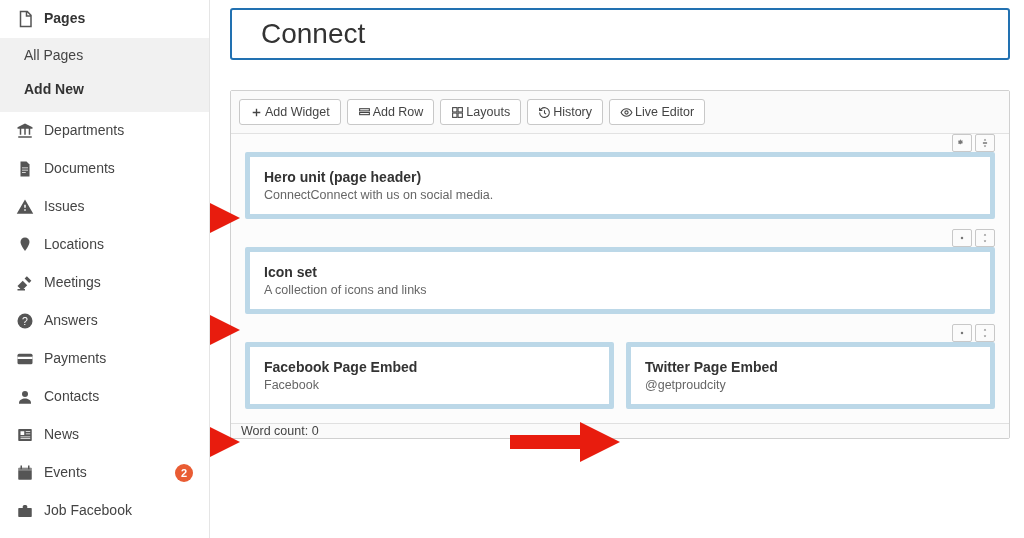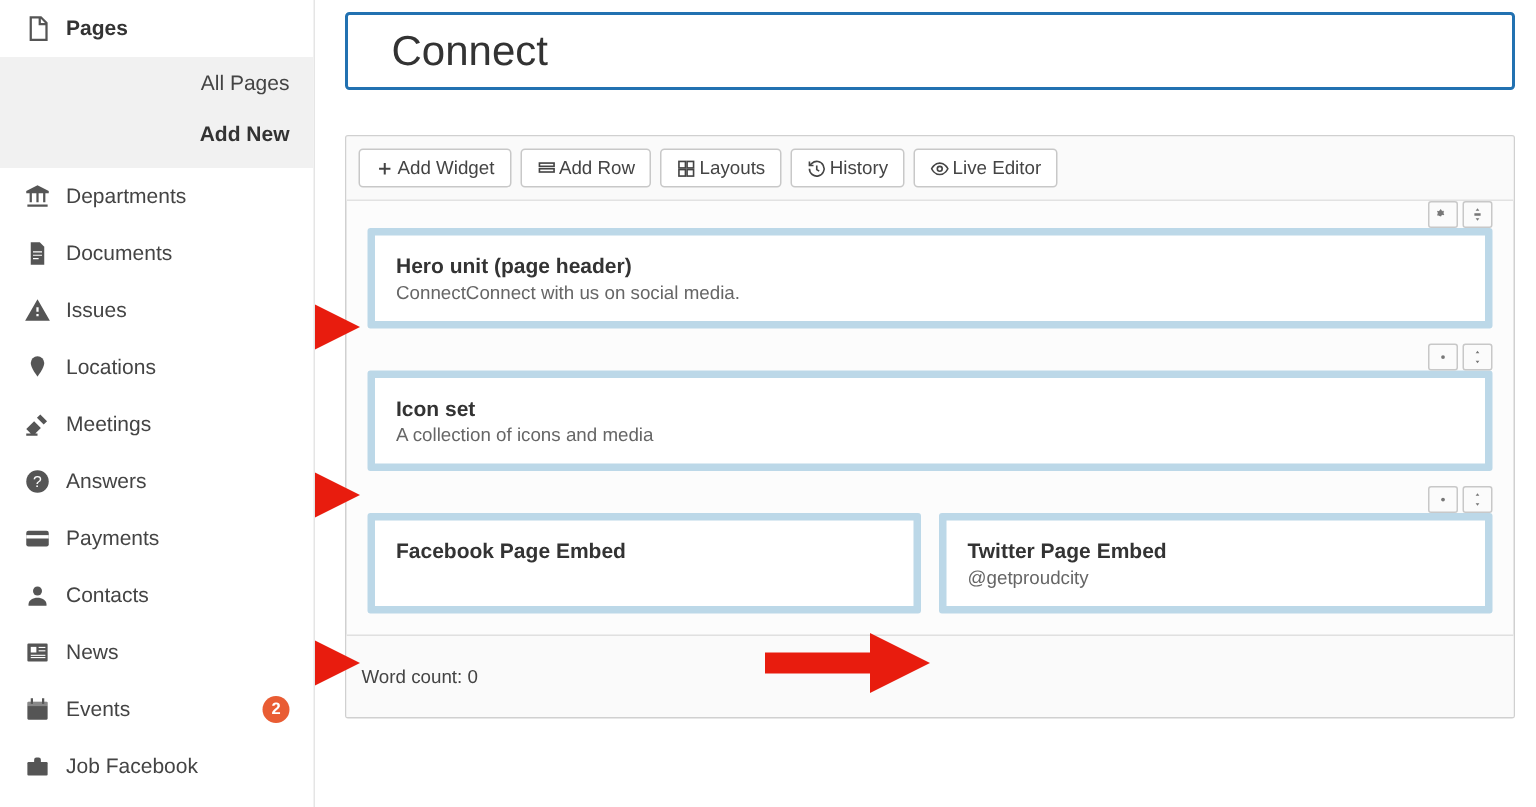--- a/index.html
+++ b/index.html
@@ -8,21 +8,21 @@
 
 
 .sidebar { width: 210px; flex: 0 0 210px; border-right: 1px solid #e5e5e5; background: #fff; height: 100%; overflow: hidden; }
 .side-item { display: flex; align-items: flex-start; gap: 10px; padding: 10px 16px; cursor: pointer; color: #444; }
 .side-item .icon { width: 18px; display: flex; justify-content: center; color: #555; }
 .side-item .lbl { flex: 1; }
 .side-item .badge { background: #e95c33; color: #fff; border-radius: 50%; width: 18px; height: 18px; font-size: 11px; display: flex; align-items: center; justify-content: center; font-weight: 600; }
 
 .side-item.top { font-weight: 700; color: #333; }
 .sub { background: #f1f1f1; padding: 0 0 6px 0; }
-.sub .sub-item { padding: 9px 16px 9px 24px; cursor: pointer; color: #444; text-align: right; }
+.sub .sub-item { padding: 9px 16px 9px 24px; cursor: pointer; color: #444; }
 .sub .sub-item.active { font-weight: 700; color: #333; }
 
 
 .main { flex: 1; padding: 8px 14px 0 20px; overflow: hidden; position: relative; height: 100%; }
 
 .title-input { width: 100%; border: 2px solid #2271b1; border-radius: 3px; font-size: 28px; padding: 8px 29px; color: #333; outline: none; }
 
 .builder { margin-top: 30px; border: 1px solid #d0d0d0; background: #fcfcfc; border-radius: 2px; }
 .toolbar { display: flex; gap: 6px; padding: 8px; border-bottom: 1px solid #e2e2e2; background: #fafafa; }
 .tbtn { display: inline-flex; align-items: center; gap: 2px; background: #fff; border: 1px solid #c8c8c8; border-radius: 3px; padding: 5px 10px; font-size: 12.5px; color: #444; cursor: pointer; }
@@ -32,21 +32,21 @@
 .row-wrap { position: relative; margin-bottom: 28px; }
 .row-tools { position: absolute; top: -18px; right: 0; display: flex; gap: 3px; }
 .tool { width: 20px; height: 18px; border: 1px solid #c8c8c8; border-radius: 2px; background: #fbfbfb; display: flex; align-items: center; justify-content: center; cursor: pointer; color: #777; }
 .tool svg { width: 10px; height: 10px; }
 
 .row { display: flex; gap: 12px; }
 .widget { flex: 1; border: 5px solid #bcd8e8; background: #fff; padding: 12px 14px; border-radius: 2px; cursor: pointer; }
 .widget .wtitle { font-weight: 700; font-size: 14px; color: #333; margin-bottom: 3px; }
 .widget .wdesc { font-size: 12.5px; color: #666; }
 
-.status { border-top: 1px solid #e0e0e0; padding: 20px 10px; font-size: 12.5px; color: #444; background: #fafafa; }
+.status { border-top: 1px solid #e0e0e0; padding: 0 10px; font-size: 12.5px; color: #444; background: #fafafa; }
 
 
 .arrow { position: absolute; pointer-events: none; }
 </style>
 </head>
 <body>
 
 <div class="sidebar">
 
   <div class="side-item top">
@@ -248,41 +248,42 @@
             </div>
           <div class="tool">
               <svg viewBox="0 0 24 24" fill="currentColor">
                 <path d="M12 2l3 4H9zM12 22l-3-4h6z"></path>
               </svg>
             </div>
         </div>
         <div class="row">
           <div class="widget">
             <div class="wtitle">Icon set</div>
-            <div class="wdesc">A collection of icons and media</div>
+            <div class="wdesc">A collection of icons and links</div>
           </div>
         </div>
       </div>
 
       <div class="row-wrap" style="margin-bottom:14px">
         <div class="row-tools">
           <div class="tool">
               <svg viewBox="0 0 24 24" fill="currentColor">
                 <circle cx="12" cy="12" r="3"></circle>
               </svg>
             </div>
           <div class="tool">
               <svg viewBox="0 0 24 24" fill="currentColor">
                 <path d="M12 2l3 4H9zM12 22l-3-4h6z"></path>
               </svg>
             </div>
         </div>
         <div class="row">
           <div class="widget">
             <div class="wtitle">Facebook Page Embed</div>
+            <div class="wdesc">Facebook</div>
           </div>
           <div class="widget">
             <div class="wtitle">Twitter Page Embed</div>
             <div class="wdesc">@getproudcity</div>
           </div>
         </div>
       </div>
 
     </div>
 

